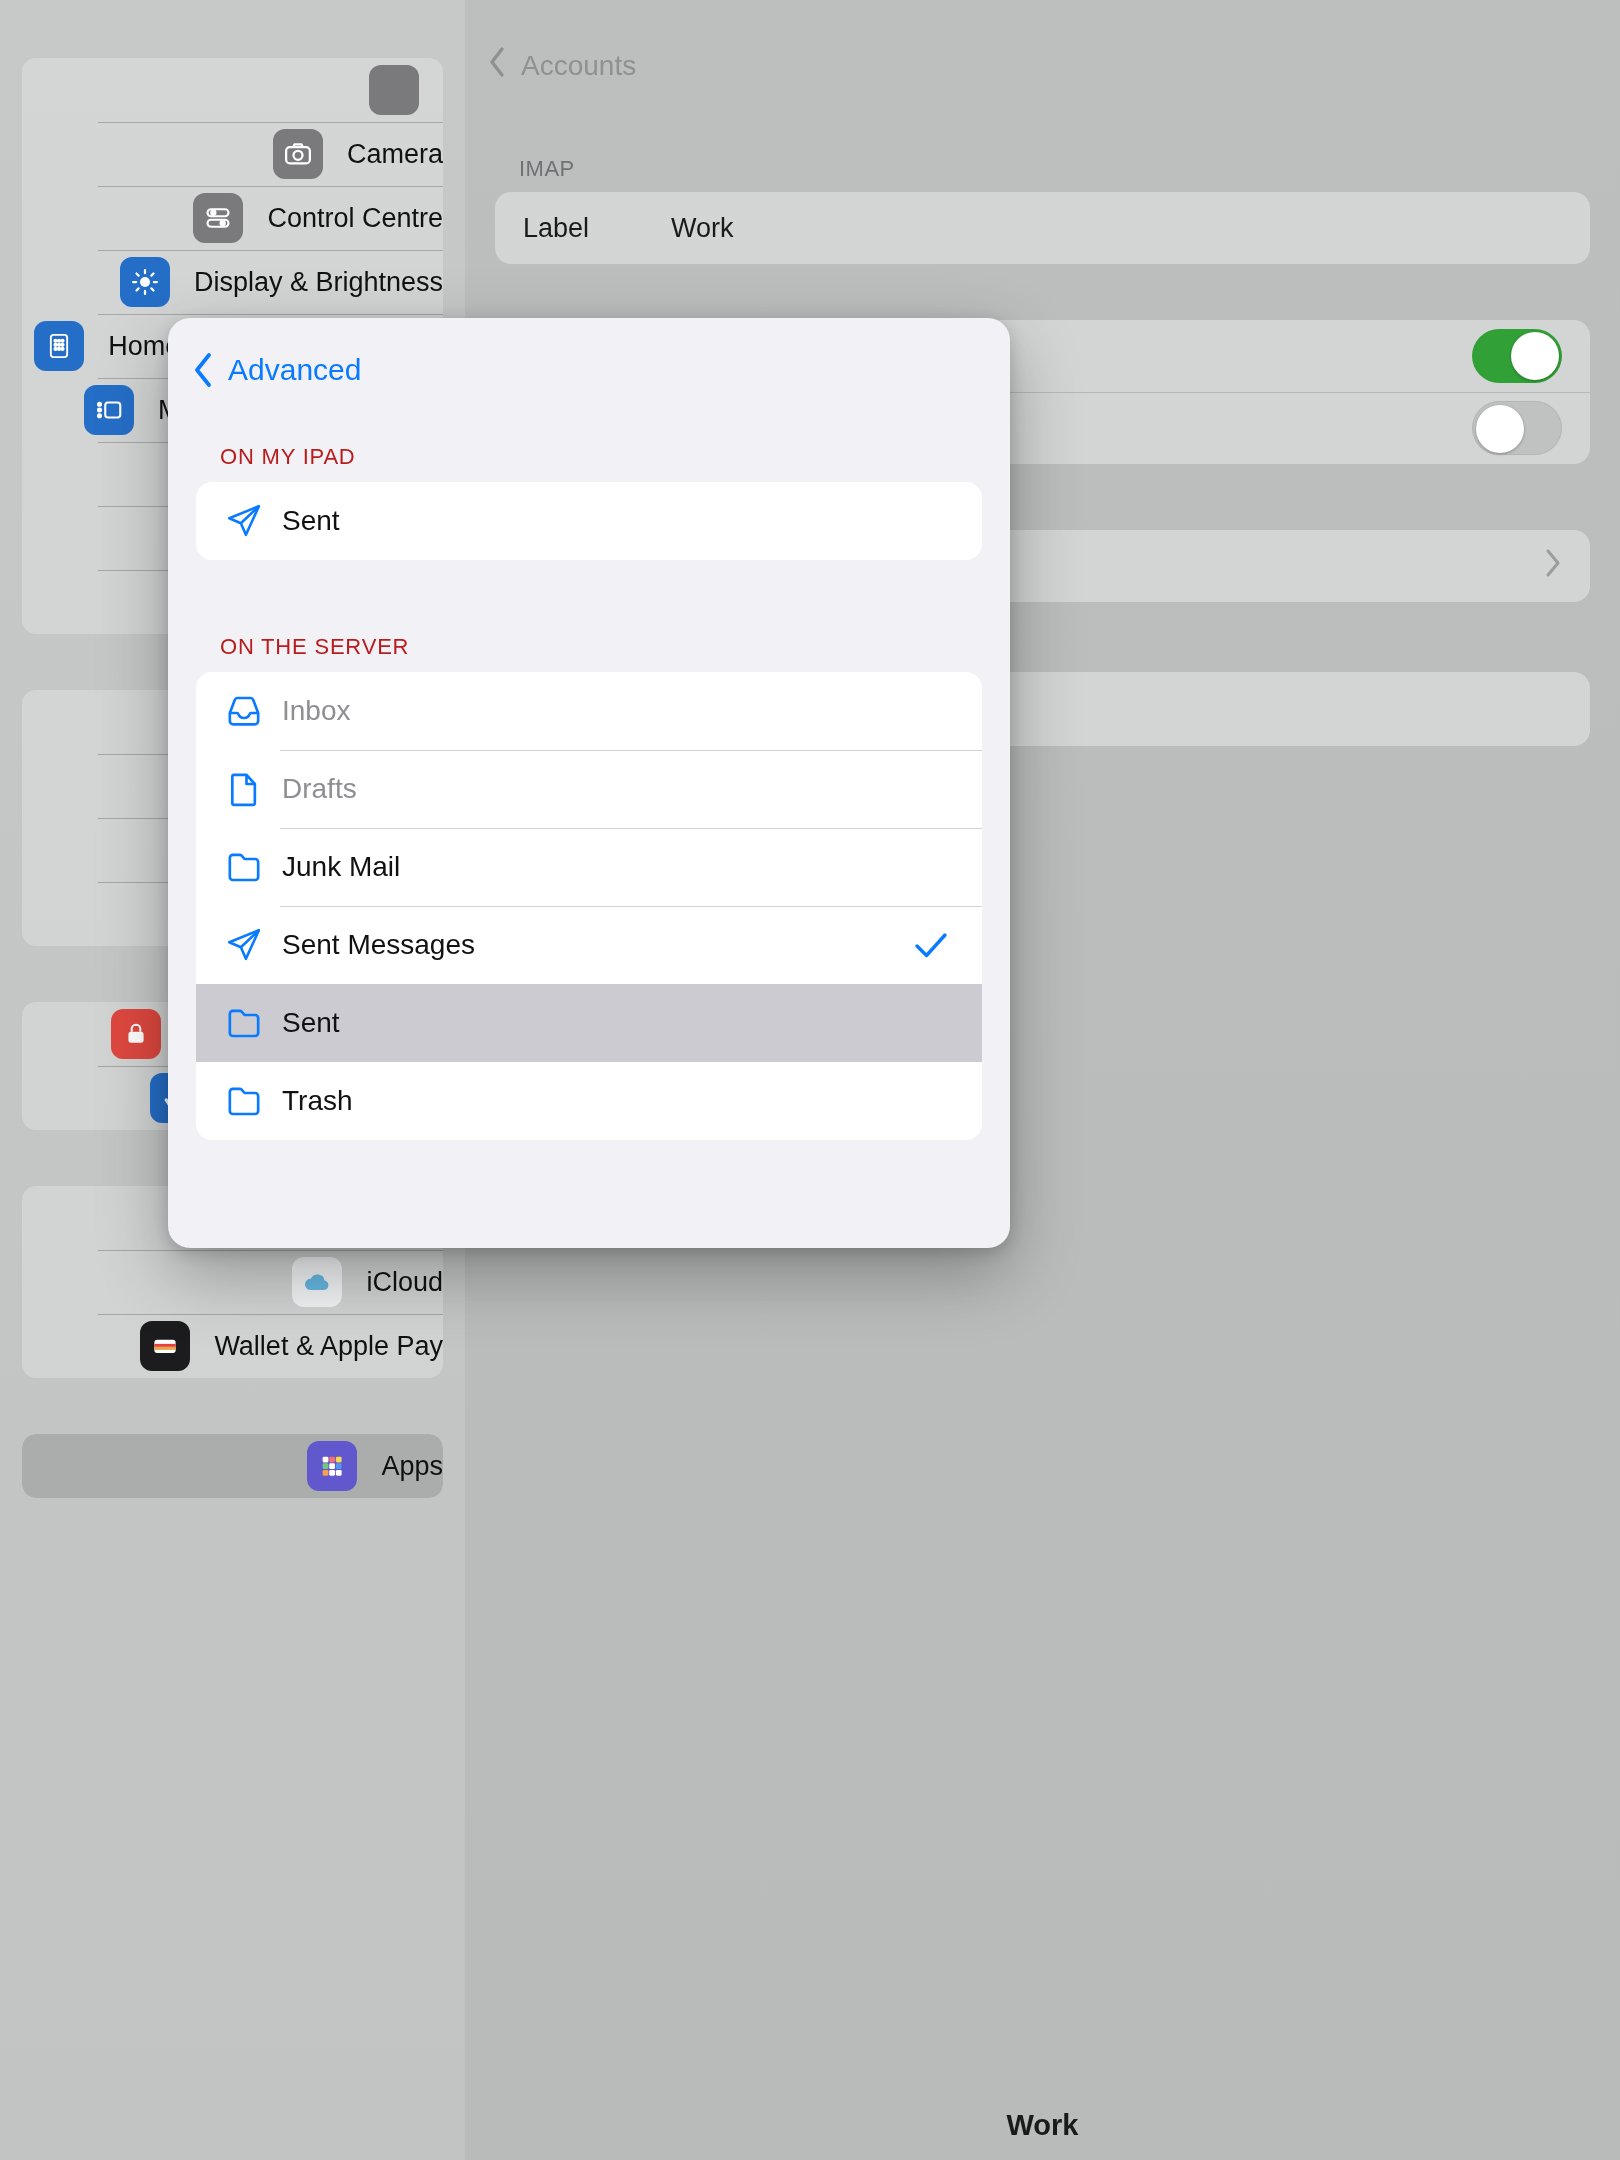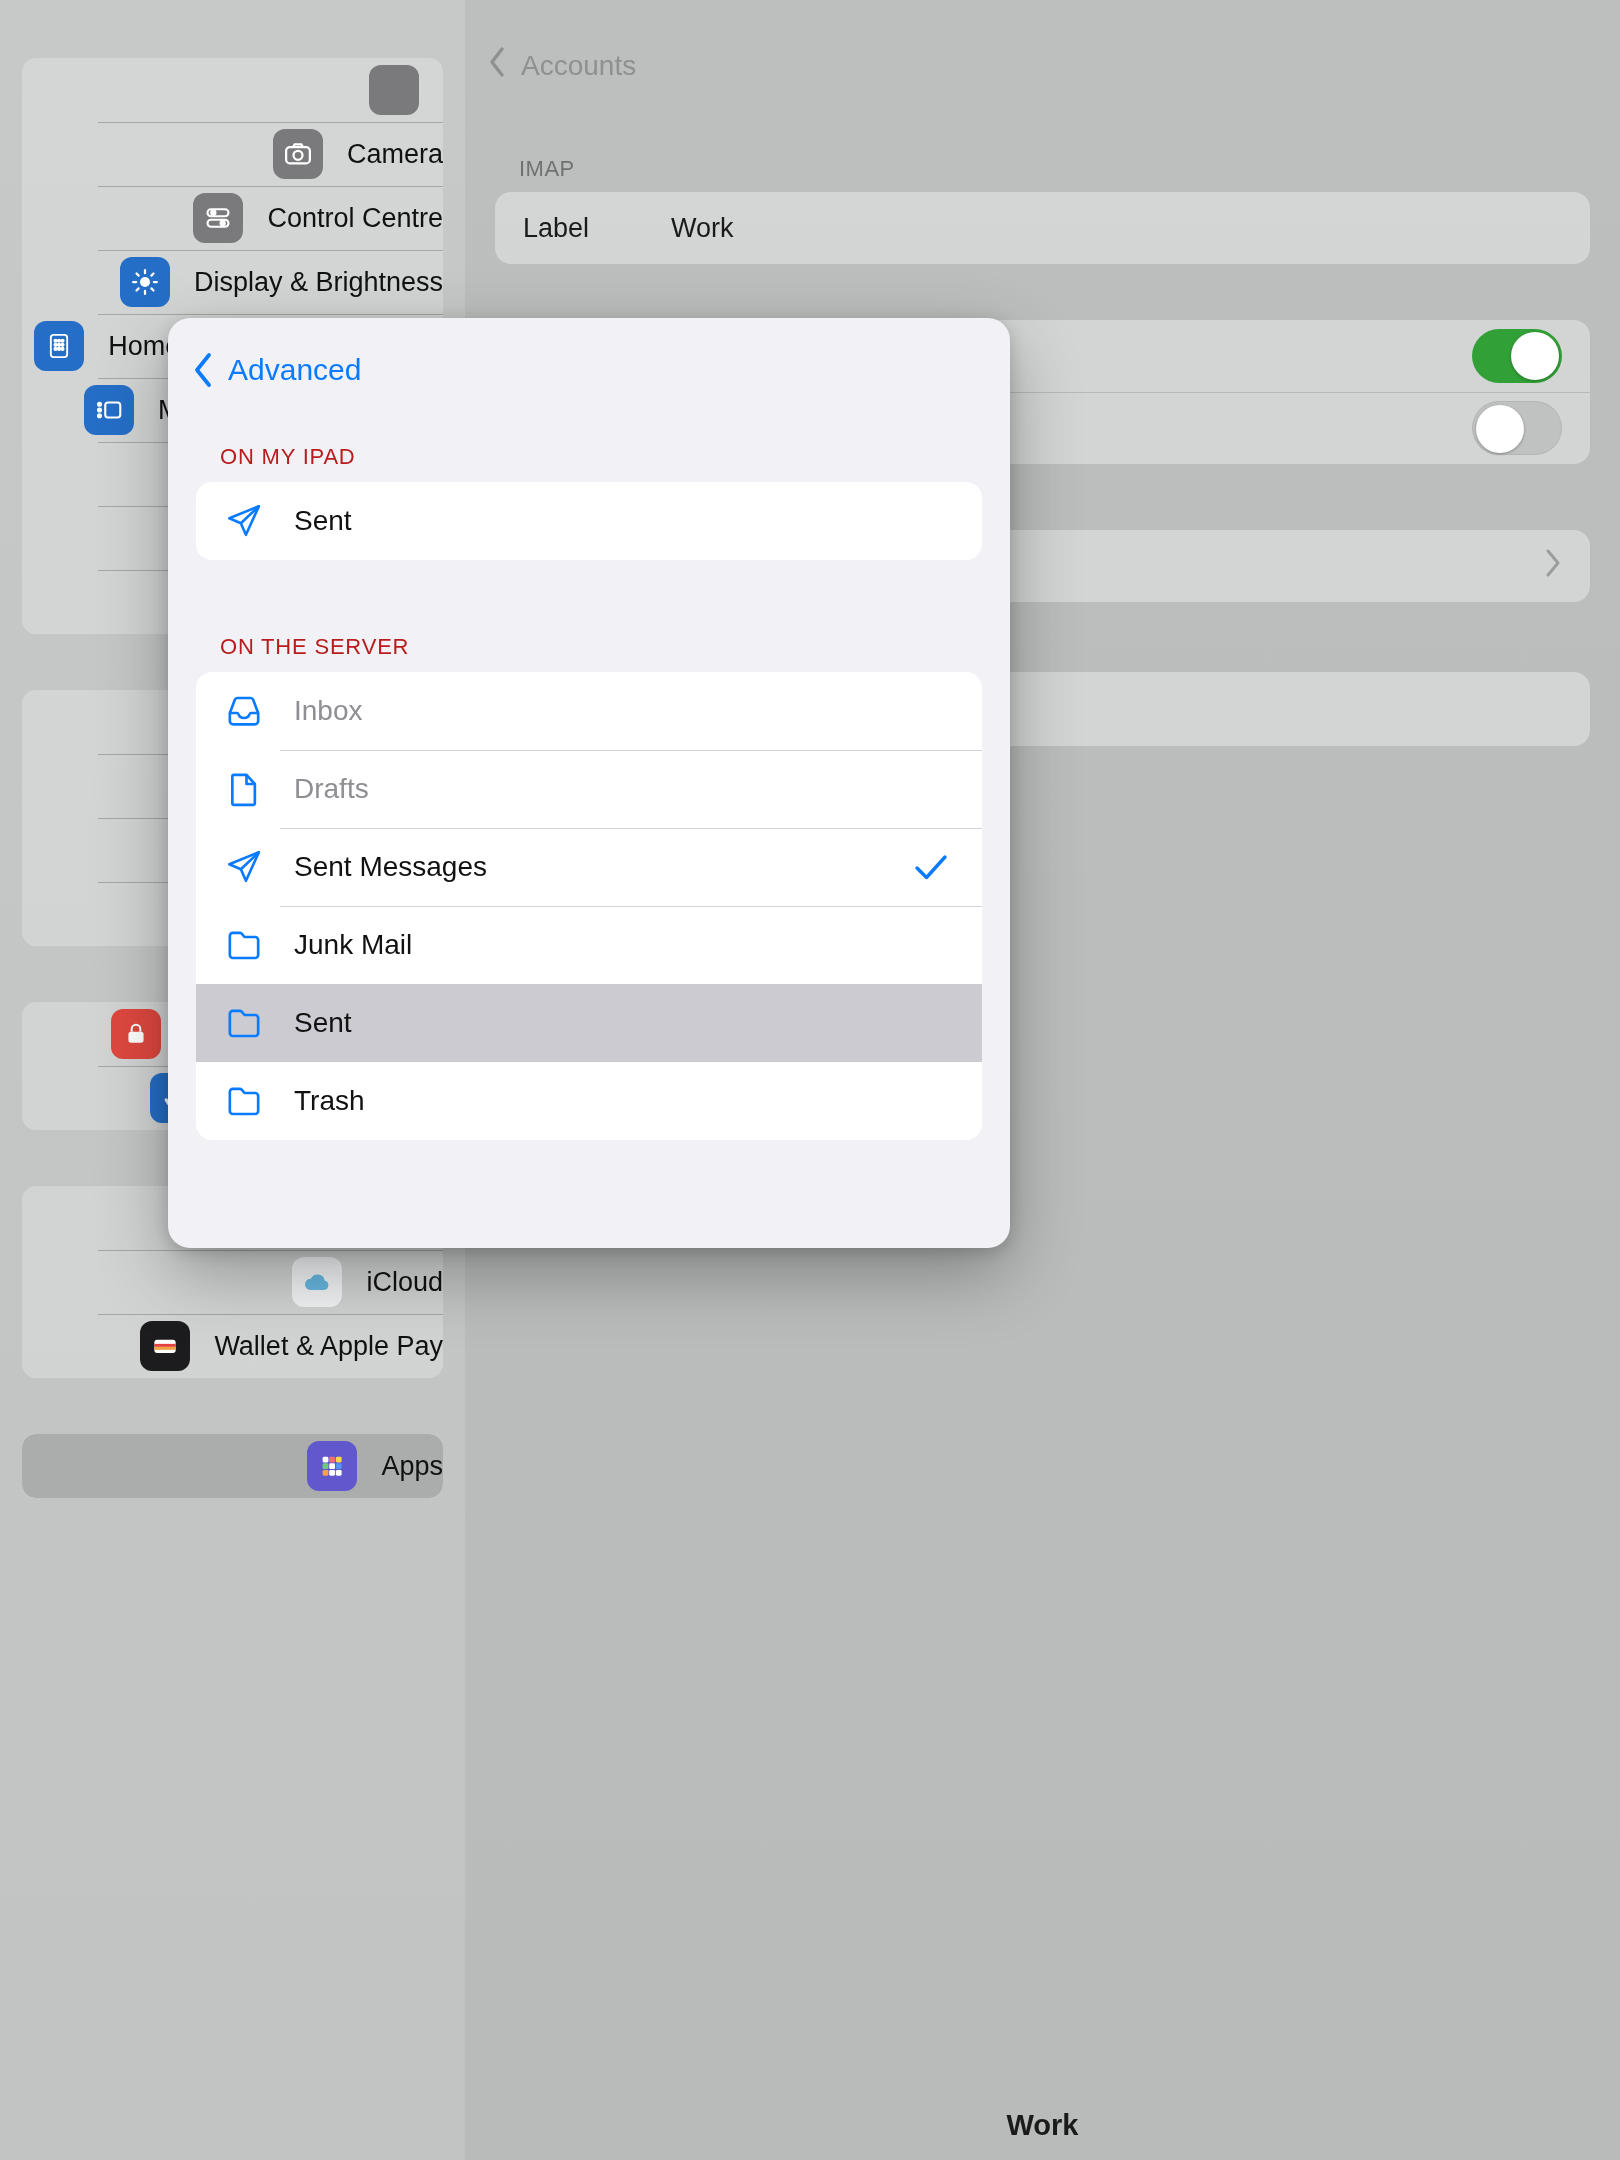--- a/index.html
+++ b/index.html
@@ -118,21 +118,21 @@
   .sheet-back { display:flex; align-items:center; color:#0a7bff; font-size:30px; cursor:pointer; }
   .sheet-back .chev { margin-right:14px; display:flex; }
   .sheet-sec-label { margin:22px 0 12px 52px; font-size:22px; color:#b91c1c; letter-spacing:0.8px; }
   .sheet-card { margin:0 28px; background:#fff; border-radius:16px; overflow:hidden; }
   .frow { height:78px; display:flex; align-items:center; padding-left:26px; position:relative; cursor:pointer; }
   .frow + .frow::before{ content:""; position:absolute; left:84px; right:0; top:0; height:1px;
                          background:#d3d3d6; }
   .frow.highlight { background:#cbcbd1; }
   .frow.highlight::before, .frow.highlight + .frow::before { background:transparent; }
   .ficon { width:44px; flex:0 0 44px; display:flex; align-items:center; justify-content:center; }
-  .flabel { margin-left:28px; font-size:28px; color:#111; }
+  .flabel { margin-left:16px; font-size:28px; color:#111; }
   .flabel.dim { color:#8e8e93; }
   .fcheck { margin-left:auto; margin-right:34px; display:flex; align-items:center; }
   .sheet-gap { height:52px; }
 </style>
 </head>
 <body>
 
 <div id="backdrop">
 
   <div class="statusbar">
@@ -465,54 +465,54 @@
         <svg width="40" height="40" viewBox="0 0 24 24" fill="none" stroke="#0a7bff" stroke-width="1.6" stroke-linejoin="round">
             <path d="M6 3.5h7.5L18.5 9v11.5a1 1 0 0 1-1 1H6a1 1 0 0 1-1-1v-16a1 1 0 0 1 1-1z"></path>
             <path d="M13.5 3.5V9h5"></path>
           </svg>
       </span>
       <span class="flabel dim">Drafts</span>
     </div>
 
     <div class="frow">
       <span class="ficon">
+        <svg width="40" height="40" viewBox="0 0 24 24" fill="none" stroke="#0a7bff" stroke-width="1.6" stroke-linejoin="round">
+            <path d="M3.5 7.2V18a1.8 1.8 0 0 0 1.8 1.8h13.4A1.8 1.8 0 0 0 20.5 18V9a1.8 1.8 0 0 0-1.8-1.8h-6.4L10.6 5.2a1.6 1.6 0 0 0-1.2-.5H5.3A1.8 1.8 0 0 0 3.5 6.5z"></path>
+          </svg>
+      </span>
+      <span class="flabel">Junk Mail</span>
+    </div>
+
+    <div class="frow">
+      <span class="ficon">
         <svg width="42" height="42" viewBox="0 0 24 24" fill="none" stroke="#0a7bff" stroke-width="1.5" stroke-linejoin="round">
             <path d="M20.5 3.6L3.6 10.4l6.6 2.9 2.9 6.6z"></path>
             <path d="M10.2 13.3L20.5 3.6"></path>
           </svg>
       </span>
       <span class="flabel">Sent Messages</span>
       <span class="fcheck">
         <svg width="34" height="28" viewBox="0 0 34 28" fill="none" stroke="#0a7bff" stroke-width="3.4" stroke-linecap="round" stroke-linejoin="round">
             <path d="M3 15l9.5 9.5L31 4"></path>
           </svg>
       </span>
     </div>
 
-    <div class="frow">
+    <div class="frow highlight">
       <span class="ficon">
         <svg width="40" height="40" viewBox="0 0 24 24" fill="none" stroke="#0a7bff" stroke-width="1.6" stroke-linejoin="round">
             <path d="M3.5 7.2V18a1.8 1.8 0 0 0 1.8 1.8h13.4A1.8 1.8 0 0 0 20.5 18V9a1.8 1.8 0 0 0-1.8-1.8h-6.4L10.6 5.2a1.6 1.6 0 0 0-1.2-.5H5.3A1.8 1.8 0 0 0 3.5 6.5z"></path>
           </svg>
       </span>
-      <span class="flabel">Junk Mail</span>
-    </div>
-
-    <div class="frow highlight">
+      <span class="flabel">Sent</span>
+    </div>
+
+    <div class="frow">
       <span class="ficon">
         <svg width="40" height="40" viewBox="0 0 24 24" fill="none" stroke="#0a7bff" stroke-width="1.6" stroke-linejoin="round">
             <path d="M3.5 7.2V18a1.8 1.8 0 0 0 1.8 1.8h13.4A1.8 1.8 0 0 0 20.5 18V9a1.8 1.8 0 0 0-1.8-1.8h-6.4L10.6 5.2a1.6 1.6 0 0 0-1.2-.5H5.3A1.8 1.8 0 0 0 3.5 6.5z"></path>
           </svg>
       </span>
-      <span class="flabel">Sent</span>
-    </div>
-
-    <div class="frow">
-      <span class="ficon">
-        <svg width="40" height="40" viewBox="0 0 24 24" fill="none" stroke="#0a7bff" stroke-width="1.6" stroke-linejoin="round">
-            <path d="M3.5 7.2V18a1.8 1.8 0 0 0 1.8 1.8h13.4A1.8 1.8 0 0 0 20.5 18V9a1.8 1.8 0 0 0-1.8-1.8h-6.4L10.6 5.2a1.6 1.6 0 0 0-1.2-.5H5.3A1.8 1.8 0 0 0 3.5 6.5z"></path>
-          </svg>
-      </span>
       <span class="flabel">Trash</span>
     </div>
 
   </div>
 </div>
 
 </body></html>

